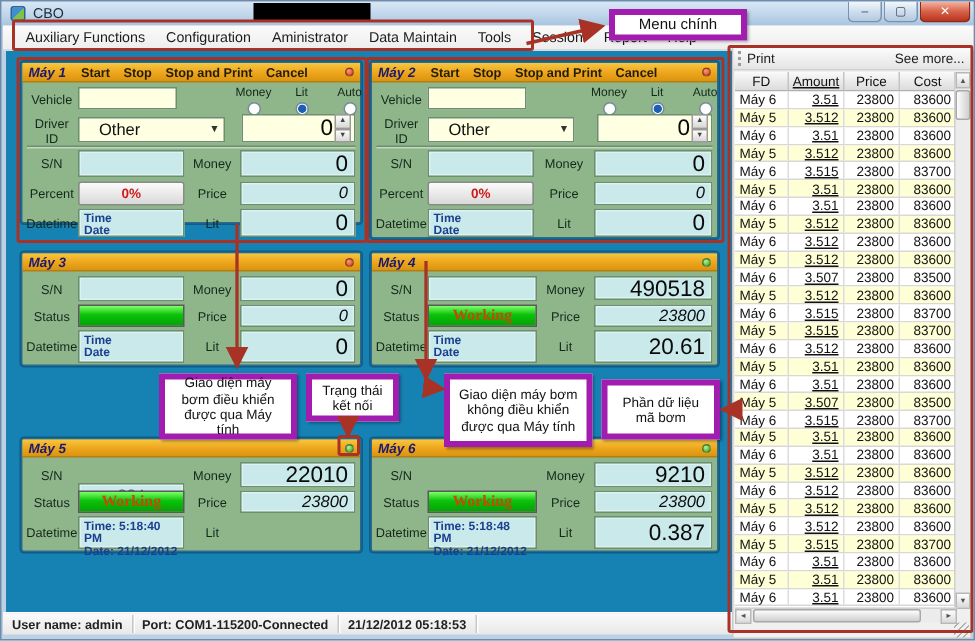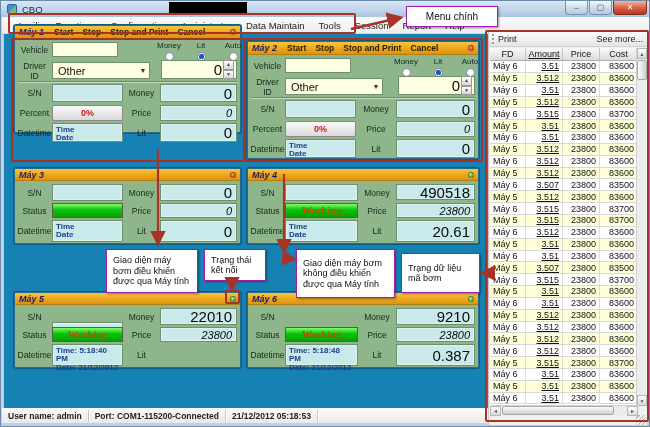--- a/index.html
+++ b/index.html
@@ -49,21 +49,21 @@
   .radio{display:flex;flex-direction:column;align-items:center;width:32px;cursor:default;}
   .radio .rlab{font-size:8px;color:#14281a;margin-bottom:2px;}
   .radio .circ{width:9px;height:9px;border-radius:50%;background:#fdfdfd;border:1px solid #7a8a9a;}
   .radio.checked .circ{background:radial-gradient(circle,#1b5fb4 0 2.5px,#fdfdfd 3px);}
   .spin{position:absolute;display:flex;flex-direction:column;}
   .spin .sb{flex:1;width:11px;background:linear-gradient(#fdfdfd,#d8d8d8);border:1px solid #9a9a9a;
     font-size:5px;color:#444;display:flex;align-items:center;justify-content:center;line-height:1;}
   .pct-btn{background:linear-gradient(#fbfbfb,#d9d9d9);border:1px solid #8a8a8a;border-radius:2px;
     font-size:9px;font-weight:bold;color:#d01818;display:flex;align-items:center;justify-content:center;}
   .combo{display:flex;align-items:center;}
-  .combo .ctext{flex:1;font-size:11px;color:#111;padding-left:5px;}
+  .combo .ctext{flex:1;font-size:11px;color:#111;padding-left:13px;}
   .combo .carrow{width:12px;font-size:7px;color:#333;text-align:center;}
   .numfield{font-size:15px;color:#0a0a0a;display:flex;align-items:center;justify-content:flex-end;padding-right:14px;}
   .sep{position:absolute;left:3px;right:3px;height:1px;background:#6e8f6e;box-shadow:0 1px 0 #ffffff77;}
   
   .rpanel{position:absolute;left:487px;top:29px;width:160px;height:396px;background:#f0f0f0;border:1px solid #c8c8c8;}
   .rtool{position:absolute;left:0;top:0;width:100%;height:16px;background:linear-gradient(#fdfdfd,#e4e4e4);
      border-bottom:1px solid #d0d0d0;display:flex;align-items:center;}
   .grip{width:3px;height:10px;margin:0 3px;border-left:2px dotted #9a9a9a;}
   .rtool .print{font-size:9px;color:#222;}
   .rtool .more{margin-left:auto;font-size:9px;color:#222;padding-right:4px;}
@@ -85,22 +85,22 @@
   .hthumb{position:absolute;left:12px;top:0;width:112px;height:9px;background:linear-gradient(#fdfdfd,#cfcfcf);border:1px solid #a8a8a8;border-radius:2px;}
   .resize-grip{position:absolute;right:1px;bottom:0;width:10px;height:10px;
     background:repeating-linear-gradient(135deg,transparent 0 2px,#b0b0b0 2px 3px);}
   
   .statusbar{position:absolute;left:1px;top:407px;width:486px;height:15px;background:linear-gradient(#fafafa,#e8e8e8);
     border-top:1px solid #fff;display:flex;align-items:center;}
   .ssec{font-size:8.5px;font-weight:bold;color:#222;padding:0 6px;height:12px;display:flex;align-items:center;
     border-right:1px solid #c8c8c8;box-shadow:1px 0 0 #fff;}
   
   .ann-rect{position:absolute;border:2px solid var(--annred,#a93226);border-radius:2px;pointer-events:none;}
-  .callout{position:absolute;background:#fff;border:1px solid #a21caf;box-shadow:1px 1px 2px rgba(0,0,0,.4);
-    display:flex;align-items:center;justify-content:center;text-align:left;font-size:9px;color:#111;
+  .callout{position:absolute;background:#fff;border:4px solid #a21caf;box-shadow:1px 1px 2px rgba(0,0,0,.4);
+    display:flex;align-items:center;justify-content:center;text-align:center;font-size:9px;color:#111;
     line-height:1.15;padding:6px;z-index:30;}
   svg.arrows{position:absolute;left:0;top:0;width:650px;height:427px;pointer-events:none;z-index:40;}
 </style>
 </head>
 <body>
 
 <div class="window">
 
   <div class="titlebar">
     <span class="appicon"></span>
@@ -119,21 +119,21 @@
     <span class="menu-item">Aministrator</span>
     <span class="menu-item">Data Maintain</span>
     <span class="menu-item">Tools</span>
     <span class="menu-item">Session</span>
     <span class="menu-item">Report</span>
     <span class="menu-item">Help</span>
   </div>
 
   <div class="client"></div>
 
-  <div class="pump" style="left:13px;top:24px;width:227px;height:108px;">
+  <div class="pump" style="left:13px;top:40px;width:227px;height:108px;">
     <div class="ptitle">
       <span class="pname">Máy 1</span>
       <span class="pmenu">Start</span>
       <span class="pmenu">Stop</span>
       <span class="pmenu">Stop and Print</span>
       <span class="pmenu">Cancel</span>
       <span class="pdot red"></span>
     </div>
     <div class="plabel" style="position:absolute;left:3px;top:16px;width:33px;height:15px;">Vehicle</div>
     <input class="field cream" style="position: absolute; left: 37px; top: 16px; width: 66px; height: 15px;" value="">
@@ -538,21 +538,21 @@
   <div class="ann-rect" style="left:7px;top:12px;width:348px;height:21px;"></div>
   <div class="ann-rect" style="left:10px;top:37px;width:234px;height:124px;"></div>
   <div class="ann-rect" style="left:243px;top:37px;width:239px;height:124px;"></div>
   <div class="ann-rect" style="left:484px;top:29px;width:164px;height:392px;z-index:50;"></div>
   <div class="ann-rect" style="left:224px;top:289px;width:15px;height:14px;z-index:50;"></div>
 
   <div class="callout" style="left:405px;top:5px;width:92px;height:21px;font-size:10px;">Menu chính</div>
   <div class="callout" style="left:105px;top:248px;width:92px;height:44px;">Giao diện máy bơm điều khiển được qua Máy tính</div>
   <div class="callout" style="left:295px;top:248px;width:99px;height:49px;">Giao diện máy bơm không điều khiển được qua Máy tính</div>
   <div class="callout" style="left:203px;top:248px;width:62px;height:32px;">Trạng thái kết nối</div>
-  <div class="callout" style="left:400px;top:252px;width:79px;height:40px;">Trạng dữ liệu mã bơm</div>
+  <div class="callout" style="left:400px;top:252px;width:79px;height:40px;">Phần dữ liệu mã bơm</div>
 
   <svg class="arrows" viewBox="0 0 650 427">
     <defs>
       <marker id="ah" markerWidth="7" markerHeight="7" refX="5" refY="3.5" orient="auto">
         <path d="M0,0 L7,3.5 L0,7 Z" fill="#a93226"></path>
       </marker>
     </defs>
     <line x1="350" y1="28" x2="398" y2="17" stroke="#a93226" stroke-width="2.4" marker-end="url(#ah)"></line>
     <line x1="157" y1="148" x2="157" y2="241" stroke="#a93226" stroke-width="2.2" marker-end="url(#ah)"></line>
     <line x1="283" y1="173" x2="283" y2="249" stroke="#a93226" stroke-width="2.2" marker-end="url(#ah)"></line>

